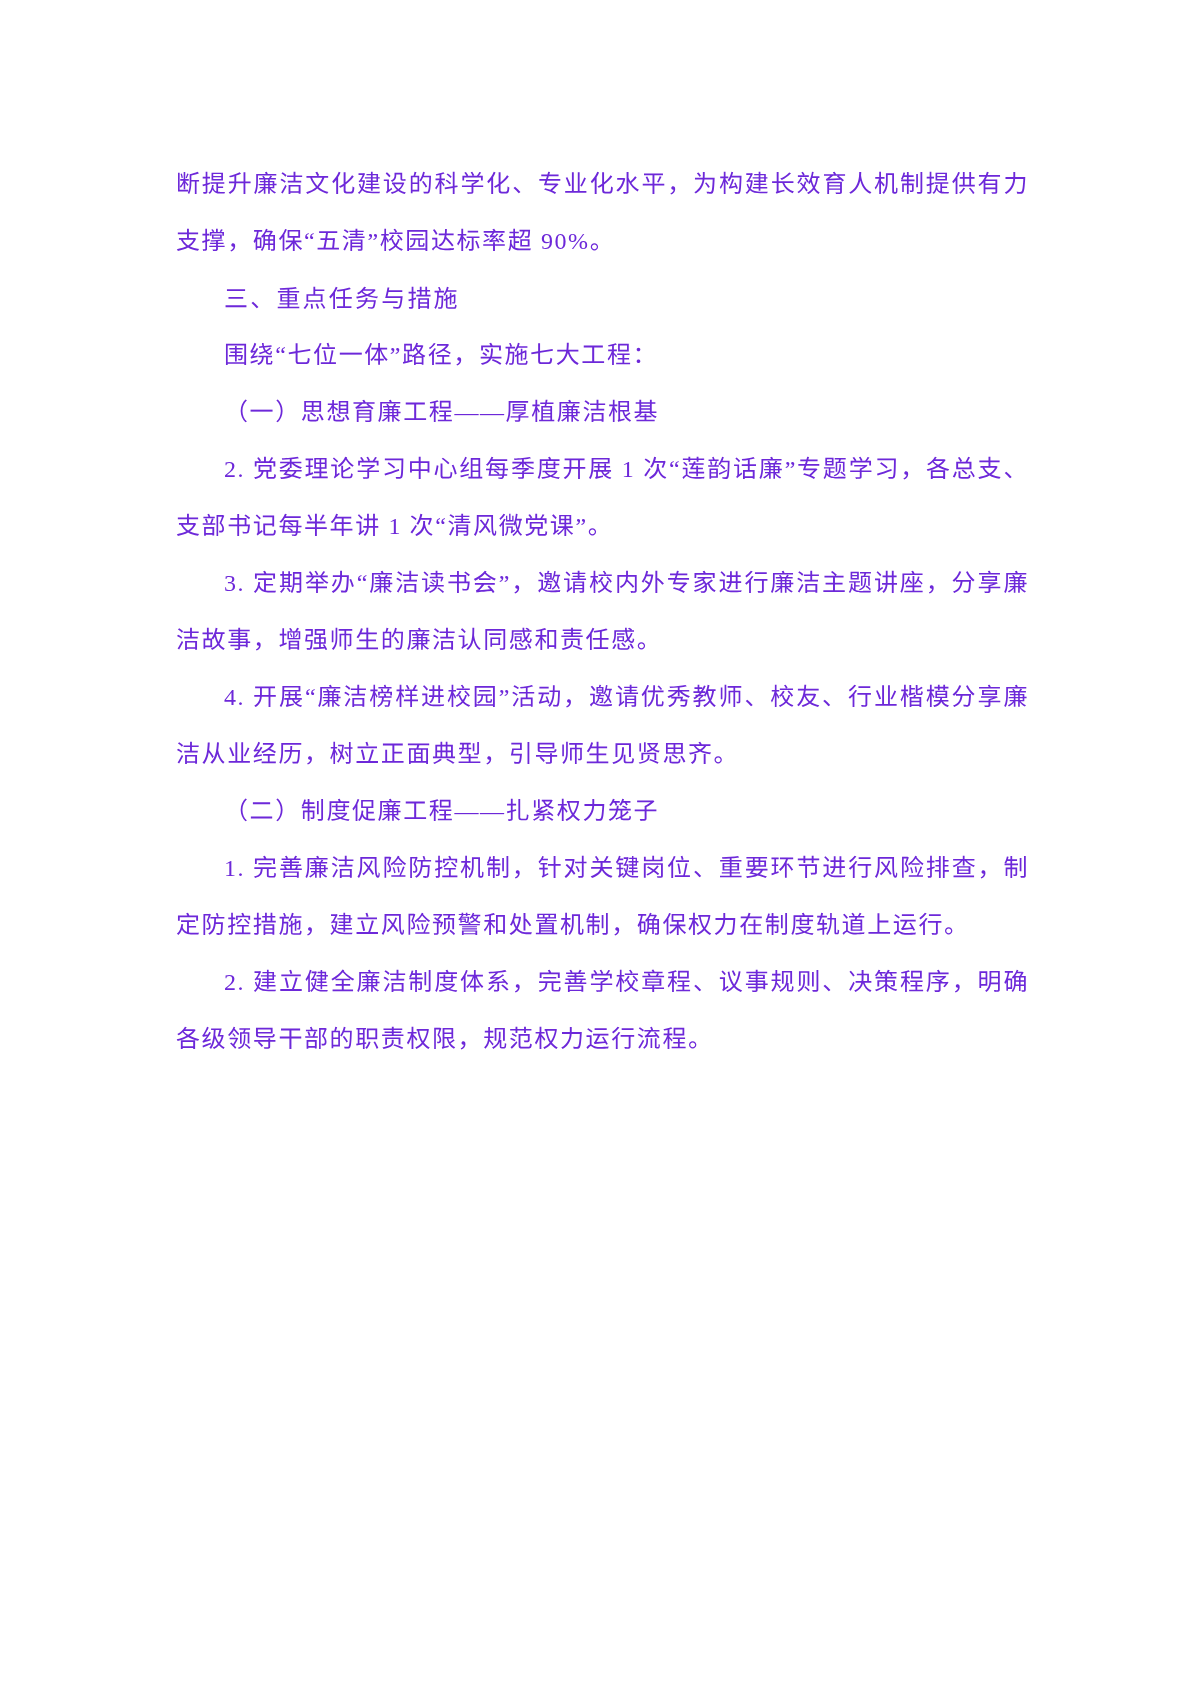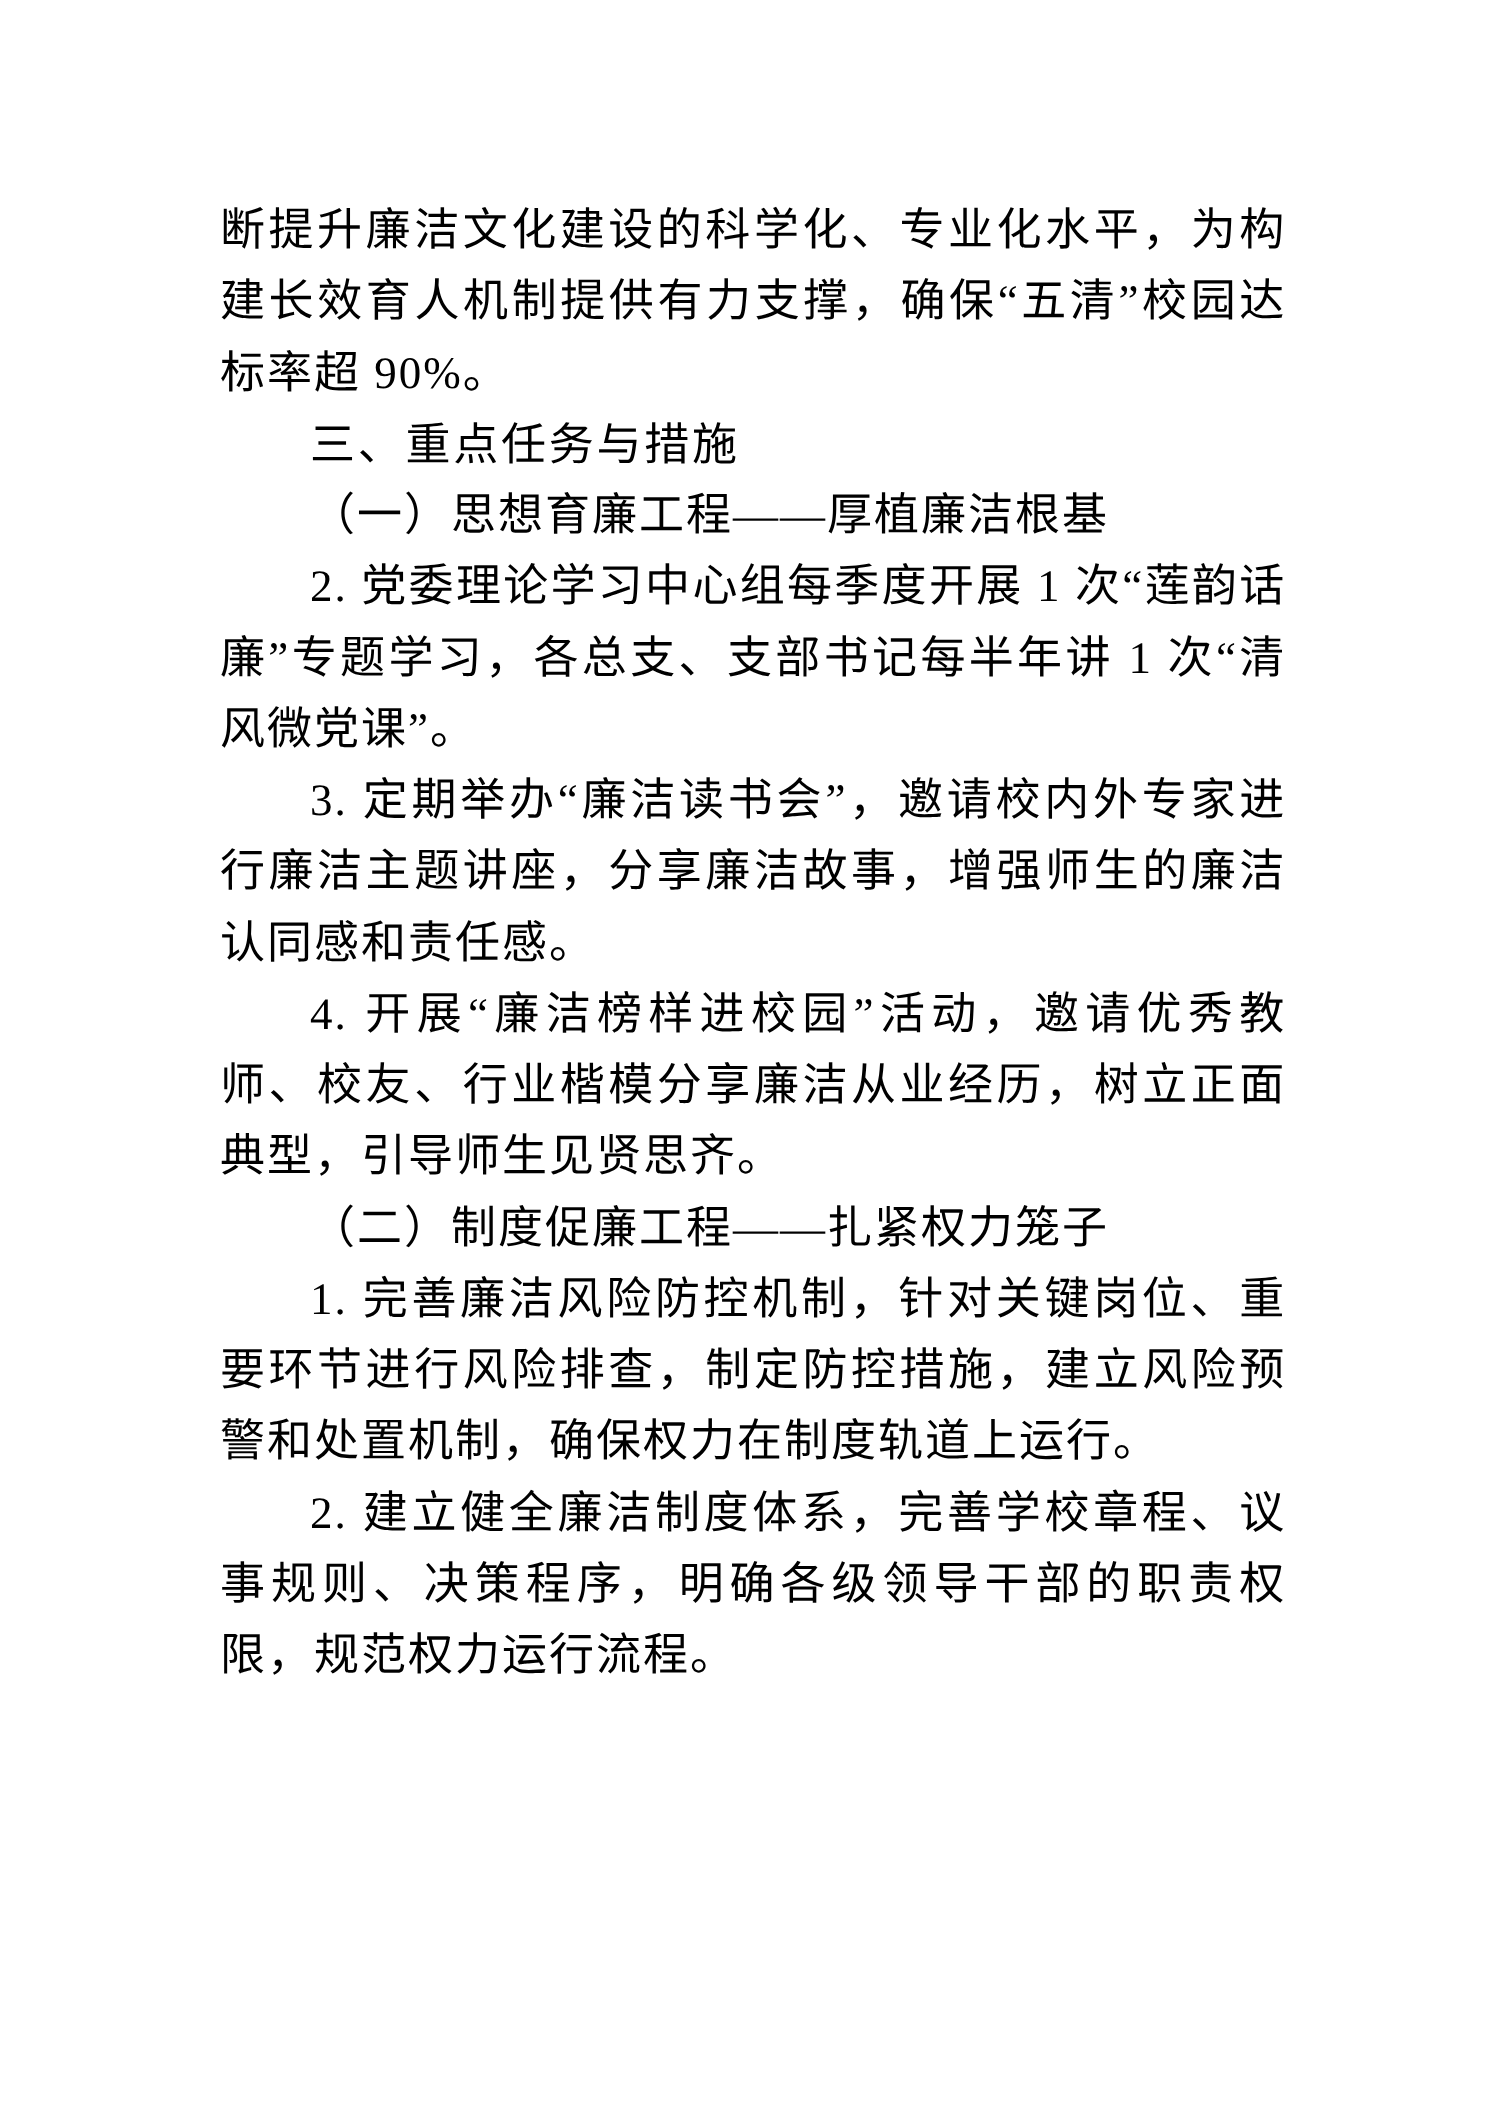--- a/index.html
+++ b/index.html
@@ -13,24 +13,24 @@
     height: 1684px;
     background: #ffffff;
     overflow: hidden;
   }
   .content {
     position: absolute;
     left: 176px;
     top: 156px;
     width: 853px;
     font-family: "Liberation Serif", "DejaVu Serif", serif;
-    font-size: 36px;
+    font-size: 24px;
     line-height: 57px;
     letter-spacing: 1.6px;
-    color: #000000;
+    color: #6d28d9;
     text-align: justify;
     text-justify: inter-character;
   }
   .content p {
     margin: 0;
     padding: 0;
     text-indent: 2em;
   }
   .content p.no-indent {
     text-indent: 0;
@@ -49,20 +49,21 @@
 </head>
 <body>
 
 <div class="page">
   <div class="content">
 
     <p class="no-indent">断提升廉洁文化建设的科学化、专业化水平，为构建长效育人机制提供有力支撑，确保“五清”校园达标率超 90%。</p>
 
     <p class="h-black">三、重点任务与措施</p>
 
+    <p>围绕“七位一体”路径，实施七大工程：</p>
 
     <p class="h-kai">（一）思想育廉工程——厚植廉洁根基</p>
 
 
     <p>2. 党委理论学习中心组每季度开展 1 次“莲韵话廉”专题学习，各总支、支部书记每半年讲 1 次“清风微党课”。</p>
 
     <p>3. 定期举办“廉洁读书会”，邀请校内外专家进行廉洁主题讲座，分享廉洁故事，增强师生的廉洁认同感和责任感。</p>
 
     <p>4. 开展“廉洁榜样进校园”活动，邀请优秀教师、校友、行业楷模分享廉洁从业经历，树立正面典型，引导师生见贤思齐。</p>
 

